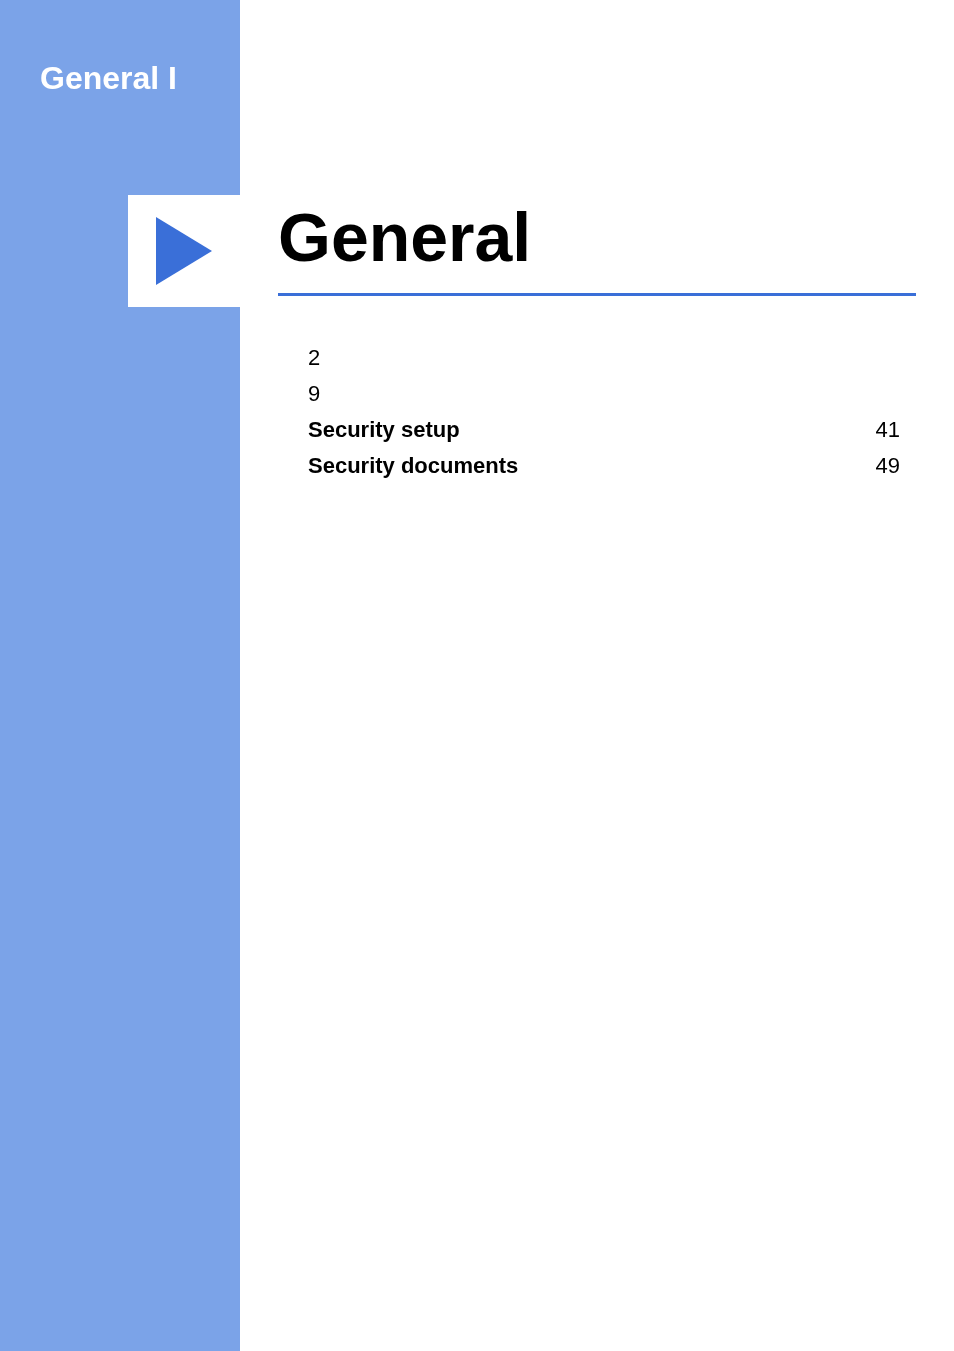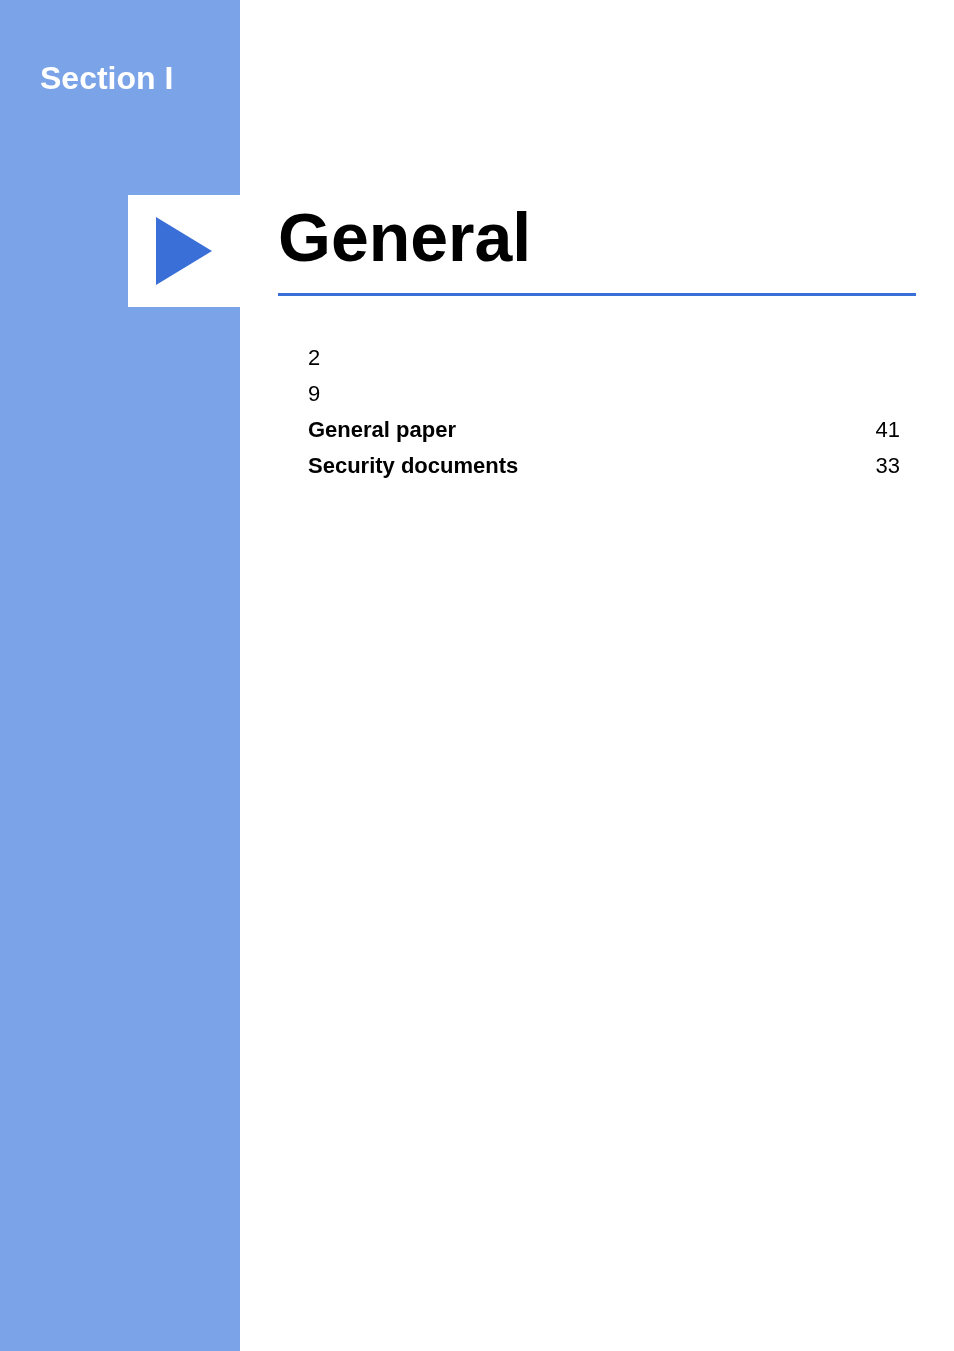--- a/index.html
+++ b/index.html
@@ -89,37 +89,37 @@
   .toc-page {
     font-size: 22px;
     font-weight: normal;
     color: #000000;
   }
 </style>
 </head>
 <body>
 
 <div class="sidebar">
-  <div class="section-label">Section I</div>
+  <div class="section-label">General I</div>
   <div class="triangle-box">
     <div class="triangle"></div>
   </div>
 </div>
 
 <h1 class="main-title">General</h1>
 <div class="title-underline"></div>
 
 <div class="toc">
   <div class="toc-row">
     <span class="toc-page">2</span>
   </div>
   <div class="toc-row">
     <span class="toc-page">9</span>
   </div>
   <div class="toc-row">
-    <span class="toc-title">General paper</span>
+    <span class="toc-title">Security setup</span>
     <span class="toc-page">41</span>
   </div>
   <div class="toc-row">
     <span class="toc-title">Security documents</span>
-    <span class="toc-page">33</span>
+    <span class="toc-page">49</span>
   </div>
 </div>
 
 </body></html>

